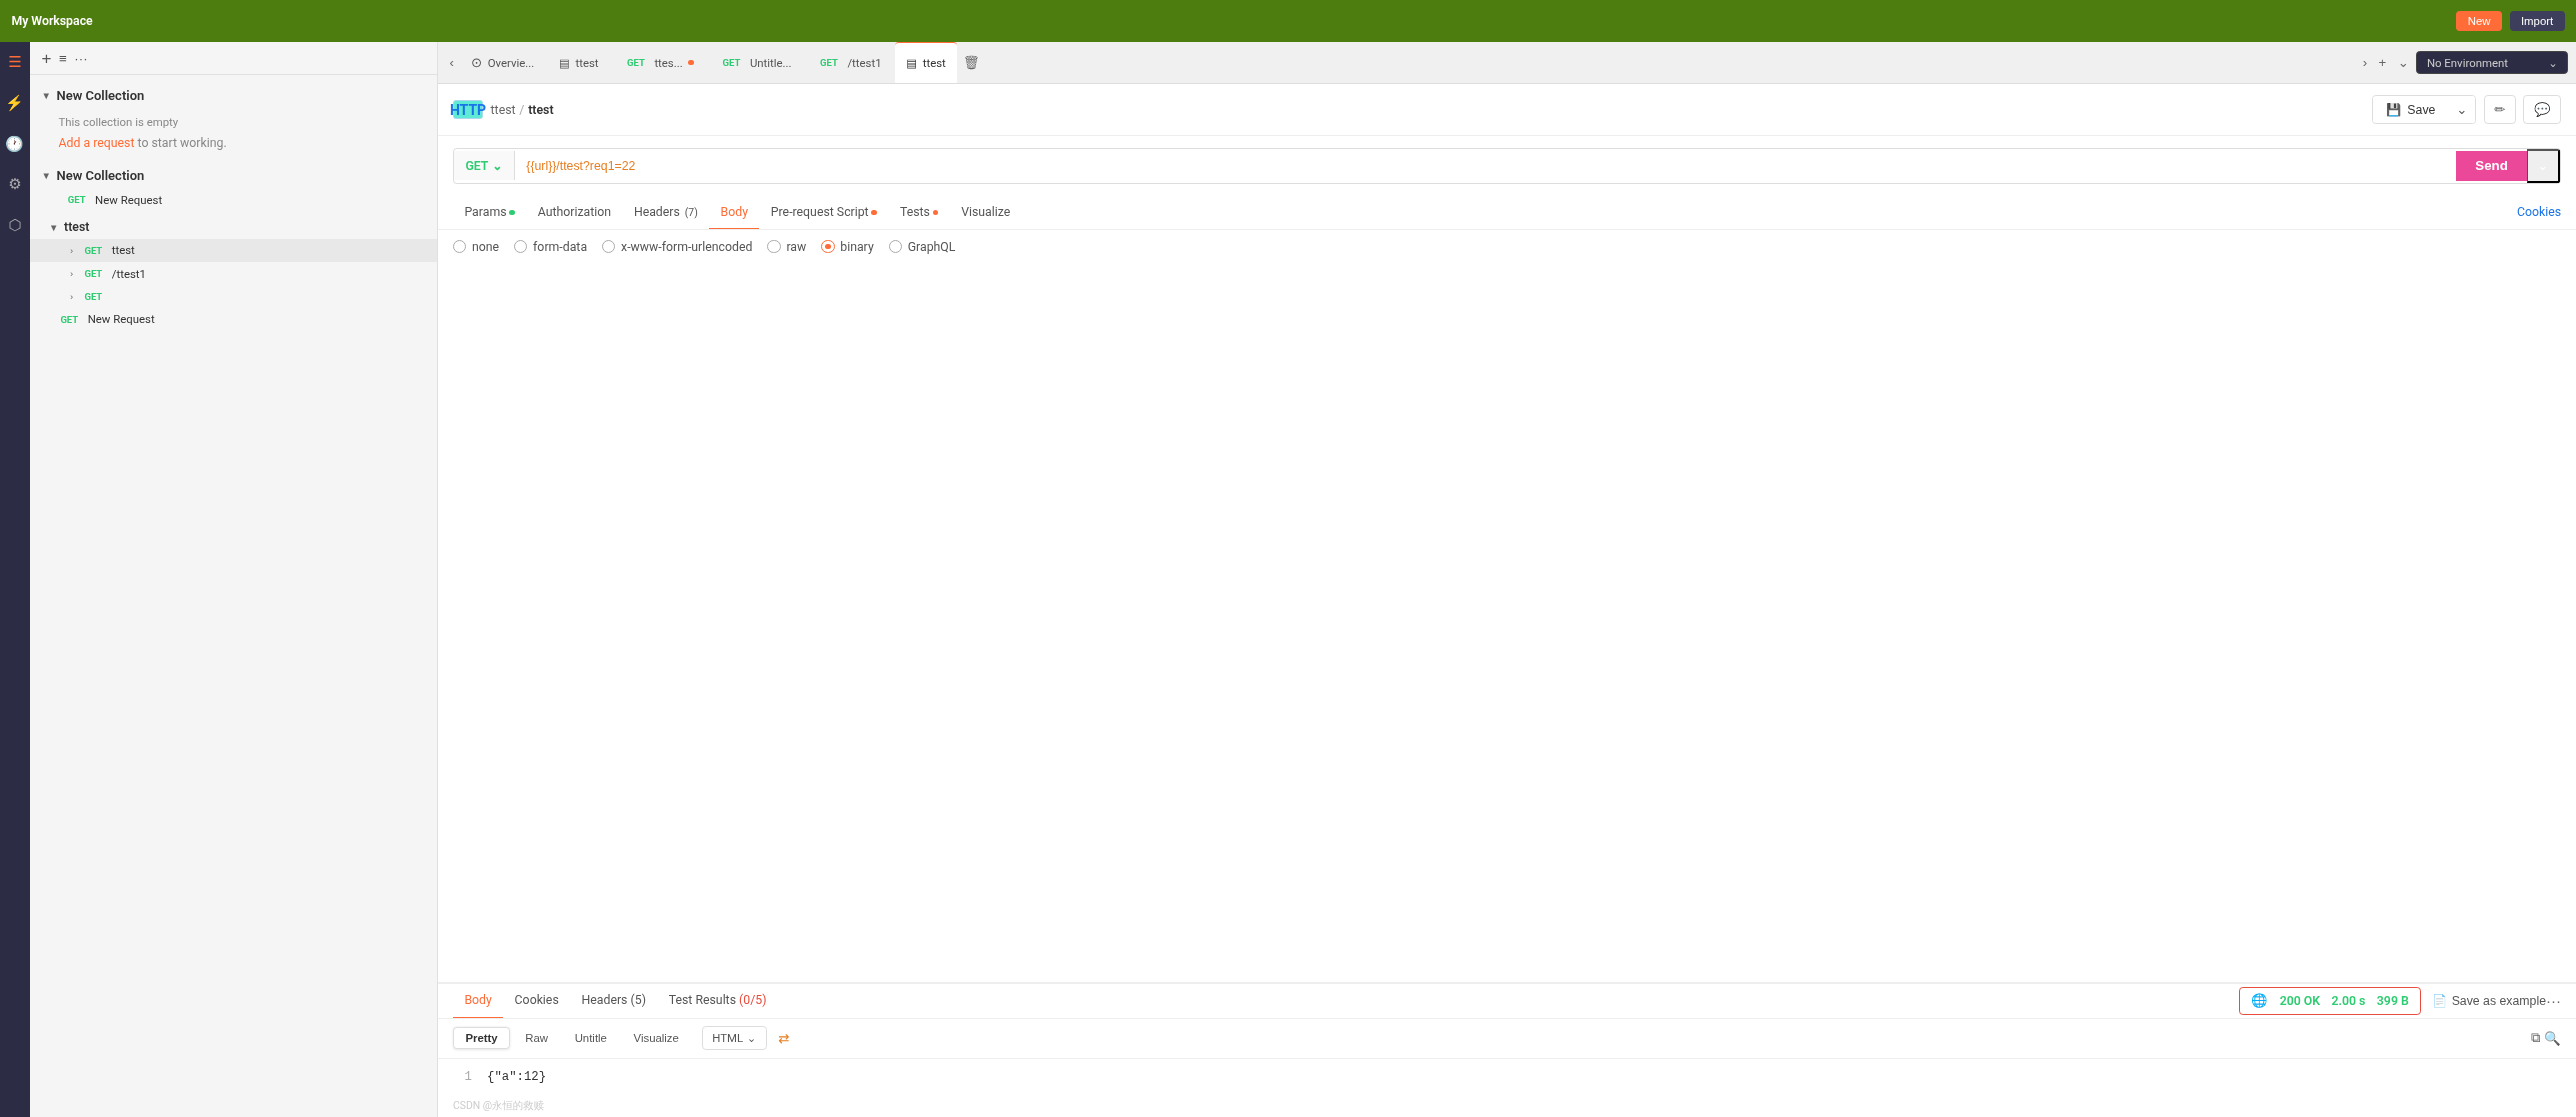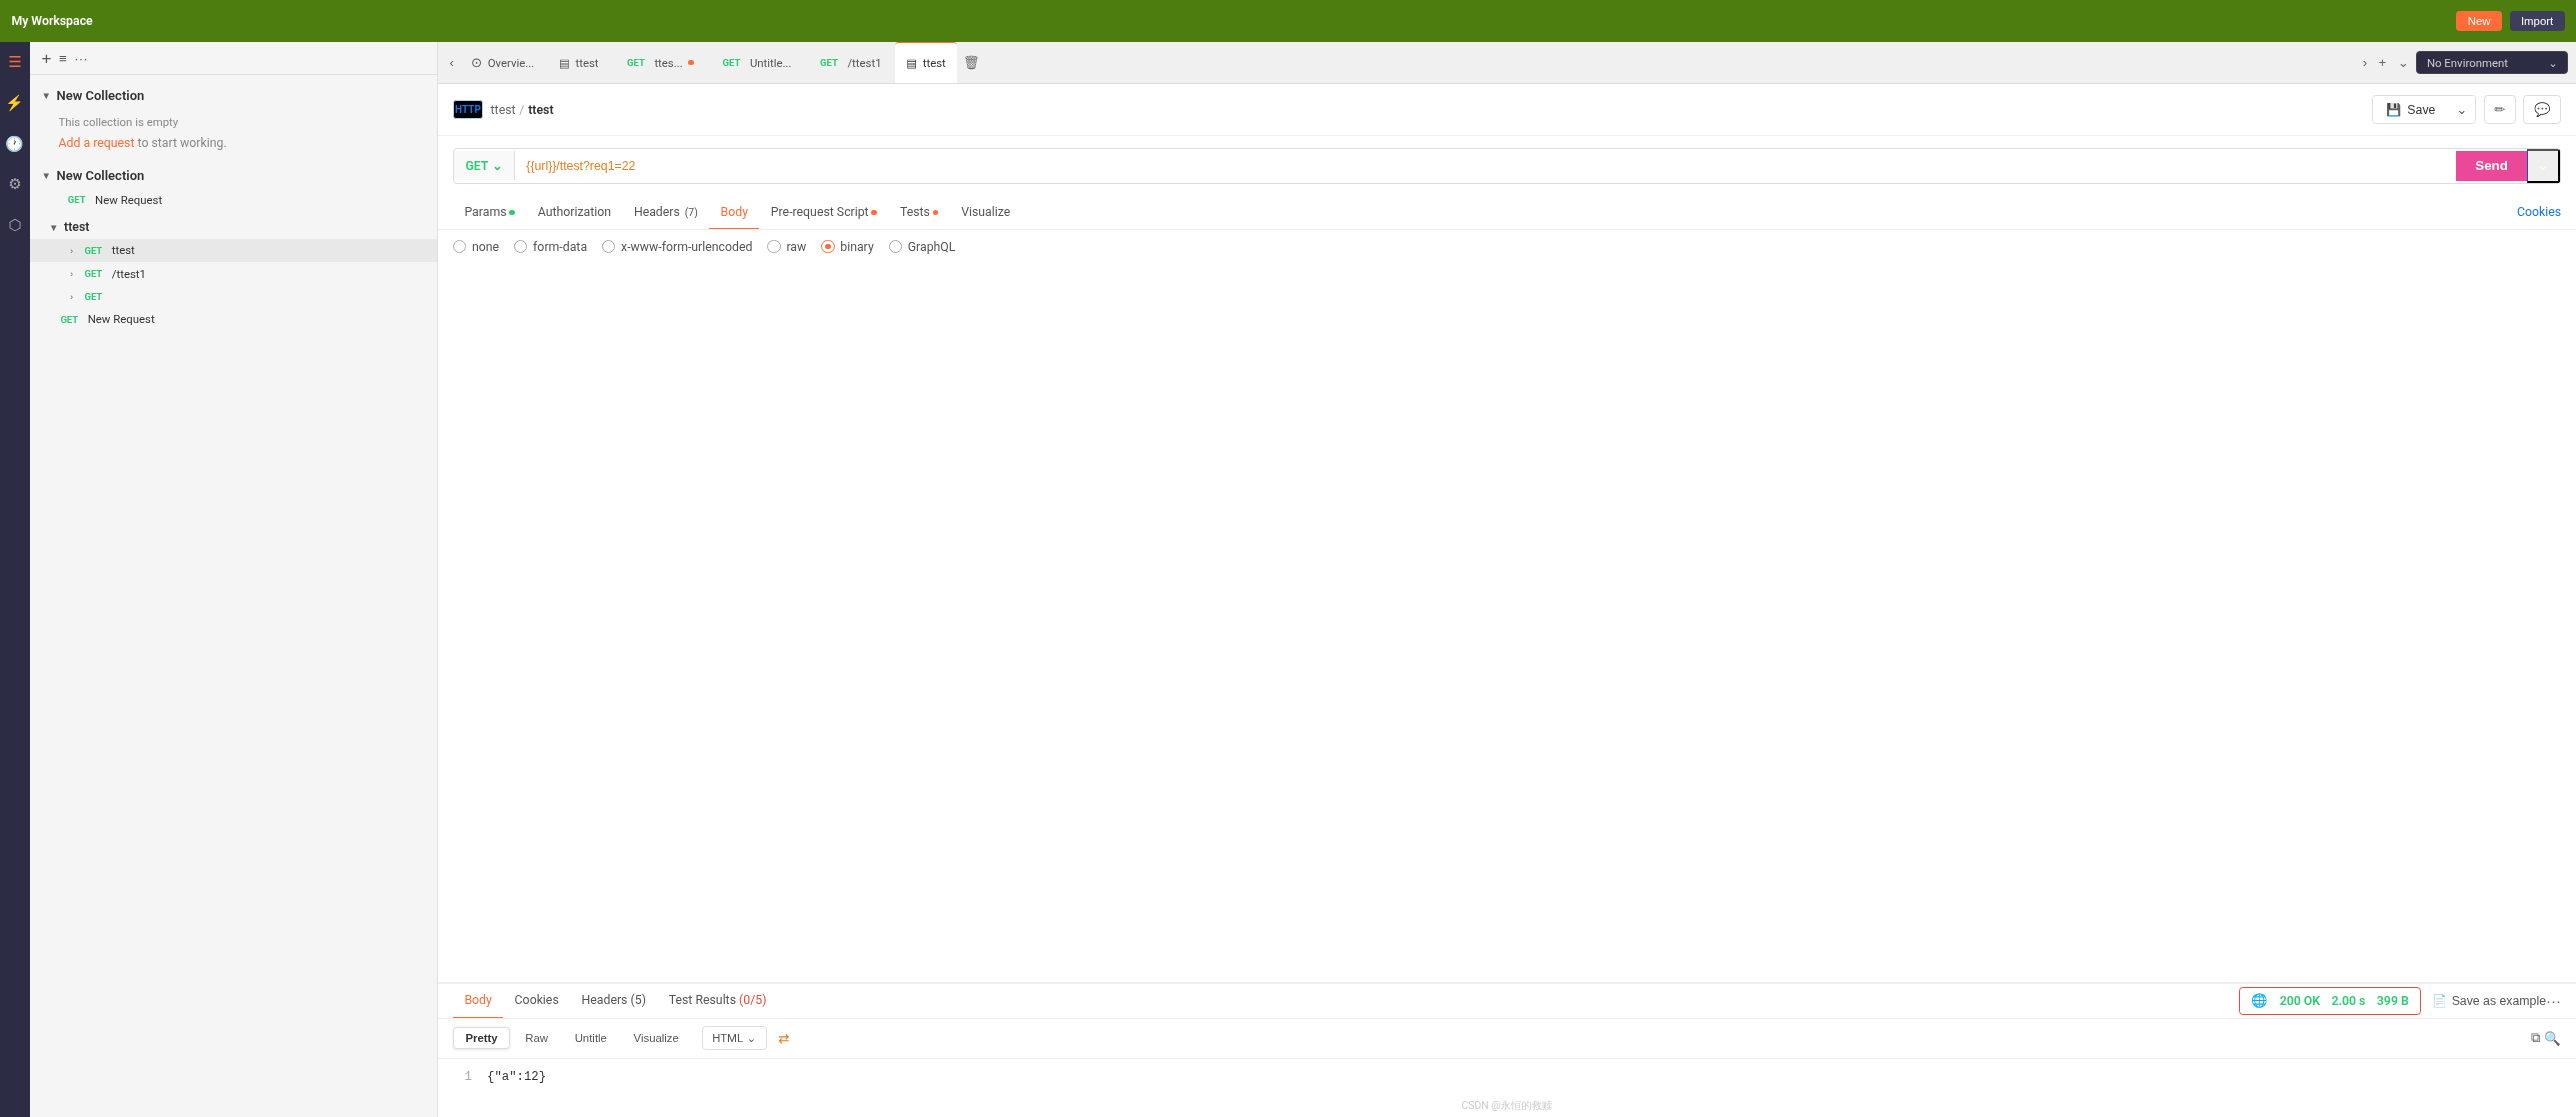--- a/index.html
+++ b/index.html
@@ -119,25 +119,25 @@
     .copy-btn { background: none; border: none; cursor: pointer; margin-left: auto; color: #666; }
     .search-btn-resp { background: none; border: none; cursor: pointer; color: #666; }
 
     
     .code-area { padding: 11.4px 15px; font-family: 'Courier New', monospace; font-size: 12.3px; background: #fff; flex: 1; overflow: auto; }
     .code-line { display: flex; gap: 15px; }
     .line-num { color: #aaa; min-width: 19px; text-align: right; user-select: none; }
     .line-code { color: #333; }
 
     
-    .watermark { text-align: center; padding: 3.8px 15px; font-size: 10.4px; color: #ccc; }
+    .watermark { text-align: left; padding: 3.8px 15px; font-size: 10.4px; color: #ccc; }
 
     .env-selector { display: flex; align-items: center; gap: 3.8px; background: #2c2c44; border: 0.9px solid #444; color: #ccc; padding: 3.8px 9.5px; border-radius: 3.8px; font-size: 11.4px; cursor: pointer; margin-left: auto; min-width: 152px; justify-content: space-between; }
 
-    .http-icon { width: 30px; height: 19px; background: #000000; border: 0.9px solid #aed6f1; border-radius: 2.8px; display: flex; align-items: center; justify-content: center; font-size: 10px; font-weight: 700; color: #1a73e8; flex-shrink: 0; }
+    .http-icon { width: 30px; height: 19px; background: #5eead4; border: 0.9px solid #aed6f1; border-radius: 2.8px; display: flex; align-items: center; justify-content: center; font-size: 14px; font-weight: 700; color: #1a73e8; flex-shrink: 0; }
 
     .save-btn-container { display: flex; align-items: center; border: 0.9px solid #ddd; border-radius: 3.8px; overflow: hidden; }
     .save-main { display: flex; align-items: center; gap: 5.7px; padding: 5.7px 13.3px; cursor: pointer; background: #fff; font-size: 12.3px; color: #333; border: none; }
     .save-dropdown { border-left: 0.9px solid #ddd; padding: 5.7px 7.6px; cursor: pointer; background: #fff; border: none; color: #555; }
   </style>
 </head>
 <body>
 
 <div class="top-bar">
   <span class="top-bar-workspace">My Workspace</span>

